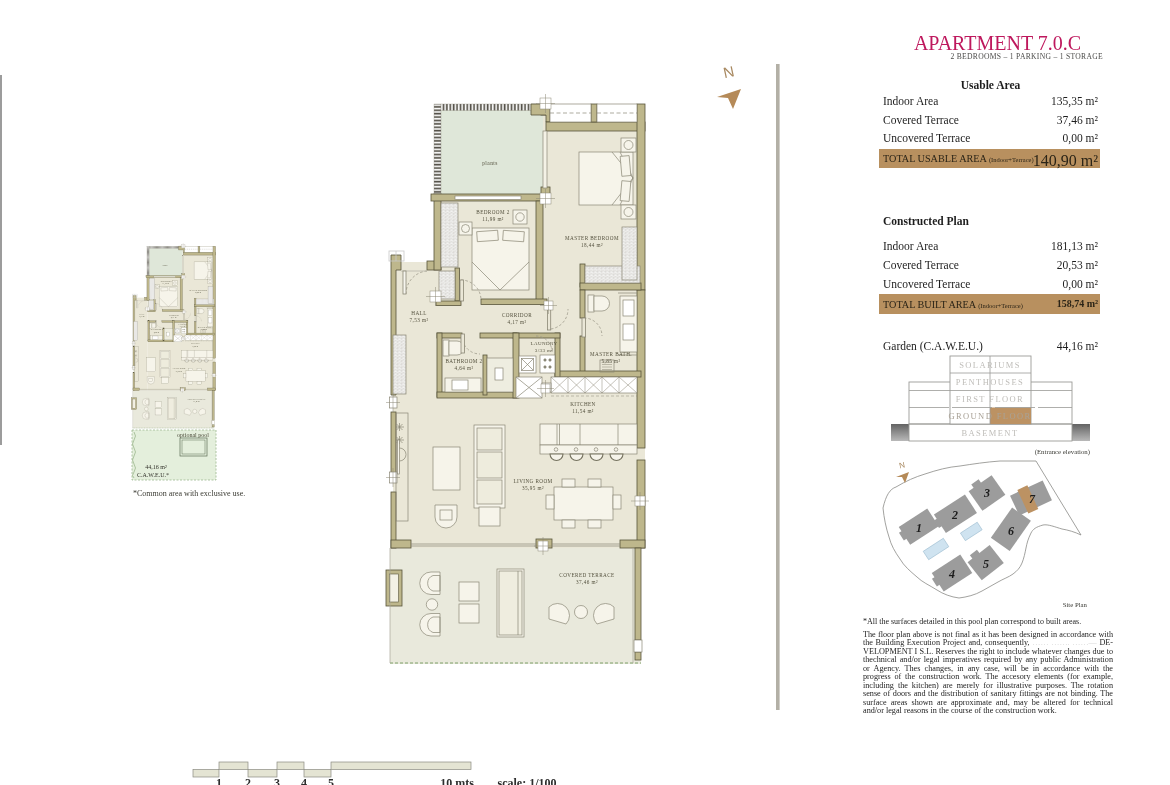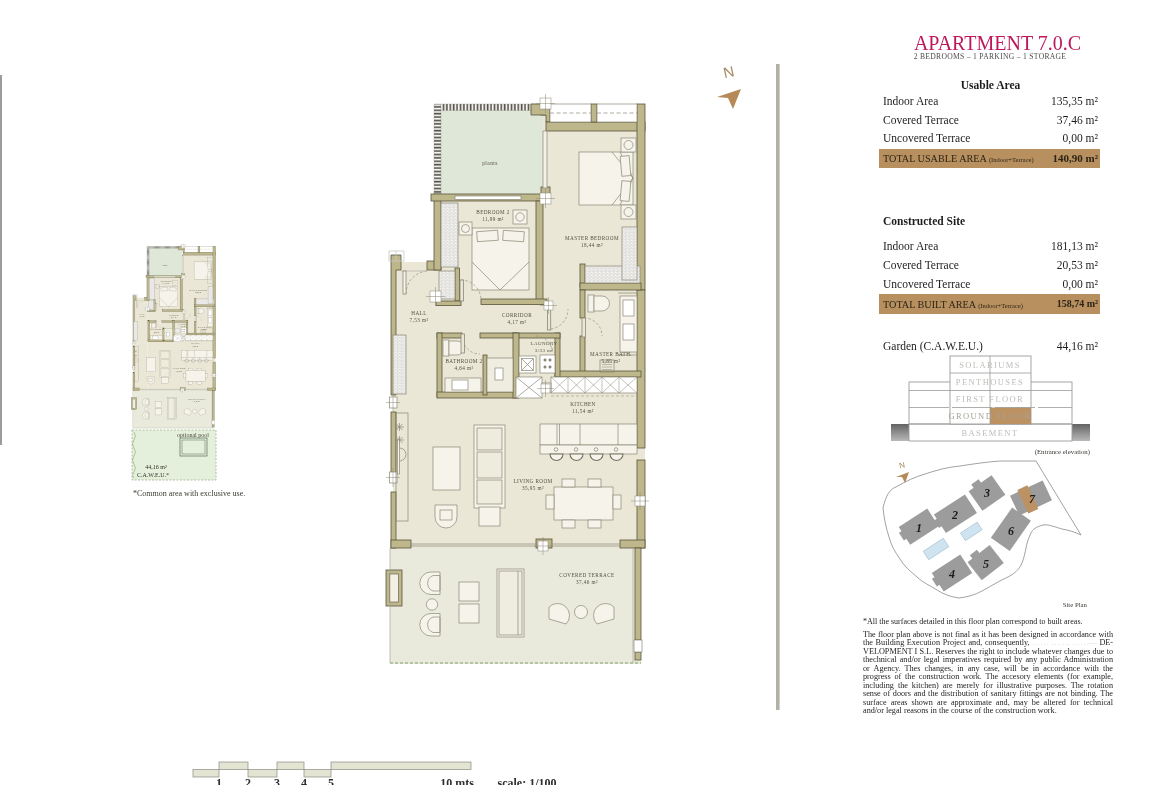--- a/index.html
+++ b/index.html
@@ -527,39 +527,39 @@
     <text x="457" y="787">10 mts</text>
     <text x="527" y="787">scale: 1/100</text>
   </g>
 </g>
 </svg>
 
 <div id="panel">
 
   <div class="abs" style="left:880px;top:32px;width:235px;text-align:center;font-size:20px;color:#be185d;white-space:nowrap;">APARTMENT 7.0.C</div>
 
-  <div class="abs" style="left:877px;top:51.5px;width:226px;text-align:center;font-size:7.6px;color:#4c4c4a;letter-spacing:0.3px;white-space:nowrap;">2 BEDROOMS – 1 PARKING – 1 STORAGE</div>
+  <div class="abs" style="left:877px;top:51.5px;width:226px;text-align:right;font-size:7.6px;color:#4c4c4a;letter-spacing:0.3px;white-space:nowrap;">2 BEDROOMS – 1 PARKING – 1 STORAGE</div>
 
   <div class="abs row" style="top:79px;font-weight:bold;text-align:center;">Usable Area</div>
 
   <div class="abs row" style="top:94.5px;">Indoor Area<span class="v">135,35 m²</span></div>
   <div class="abs row" style="top:113.5px;">Covered Terrace<span class="v">37,46 m²</span></div>
   <div class="abs row" style="top:132px;">Uncovered Terrace<span class="v">0,00 m²</span></div>
 
   <div class="abs" style="left:879px;top:149px;width:221px;height:19px;background:#b8905f;"></div>
-  <div class="abs row" style="top:152.5px;font-size:10.2px;color:#2b2417;">TOTAL USABLE AREA <span style="font-size:6.5px;">(Indoor+Terrace)</span><span class="v" style="font-weight:bold;font-size:11px;top:-1px;">140,90 m²</span></div>
-
-  <div class="abs row" style="top:215px;font-weight:bold;">Constructed Site</div>
+  <div class="abs row" style="top:152.5px;font-size:10.2px;color:#2b2417;">TOTAL USABLE AREA <span style="font-size:6.5px;">(Indoor+Terrace)</span><span class="v" style="font-weight:normal;font-size:16px;top:-1px;">140,90 m²</span></div>
+
+  <div class="abs row" style="top:215px;font-weight:bold;">Constructed Plan</div>
 
   <div class="abs row" style="top:239.5px;">Indoor Area<span class="v">181,13 m²</span></div>
   <div class="abs row" style="top:258.5px;">Covered Terrace<span class="v">20,53 m²</span></div>
   <div class="abs row" style="top:277.5px;">Uncovered Terrace<span class="v">0,00 m²</span></div>
 
   <div class="abs" style="left:879px;top:294px;width:221px;height:20px;background:#b8905f;"></div>
   <div class="abs row" style="top:299px;font-size:10.2px;color:#2b2417;">TOTAL BUILT AREA <span style="font-size:6.5px;">(Indoor+Terrace)</span><span class="v" style="font-weight:bold;font-size:10px;top:-1px;">158,74 m²</span></div>
 
   <div class="abs row" style="top:340px;">Garden (C.A.W.E.U.)<span class="v">44,16 m²</span></div>
 
-  <div class="abs" style="left:863px;top:617px;width:255px;font-size:8px;color:#1d1d1d;">*All the surfaces detailed in this floor plan correspond to built areas.</div>
+  <div class="abs" style="left:863px;top:617px;width:255px;font-size:8px;color:#1d1d1d;">*All the surfaces detailed in this pool plan correspond to built areas.</div>
 
   <div class="abs" style="left:863px;top:630.5px;width:250px;font-size:8.2px;line-height:8.5px;color:#1d1d1d;text-align:justify;">The floor plan above is not final as it has been designed in accordance with the Building Execution Project and, consequently, <span style="color:#d4d4d4;">…… ……. ……—</span> DE-VELOPMENT I S.L. Reserves the right to include whatever changes due to thechnical and/or legal imperatives required by any public Administration or Agency. Thes changes, in any case, will be in accordance with the progress of the construction work. The accesory elements  (for example, including the kitchen) are merely for illustrative purposes. The rotation sense of doors and the distribution of sanitary fittings are not binding. The surface areas shown are approximate and, may be altered for technical and/or legal reasons in the course of the construction work.</div>
 </div>
   </div>
 
 </body></html>

